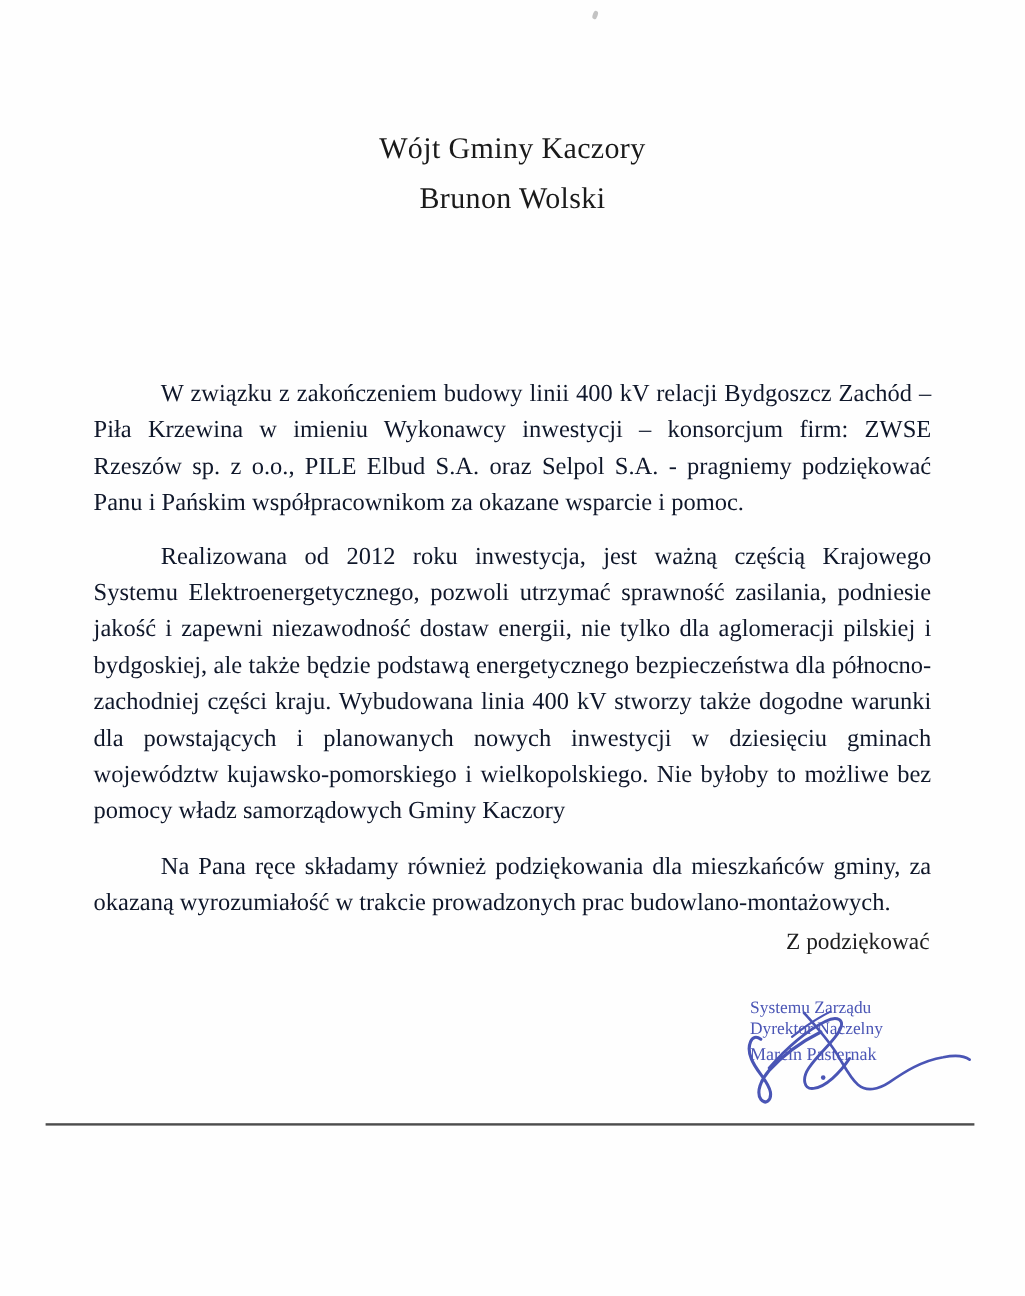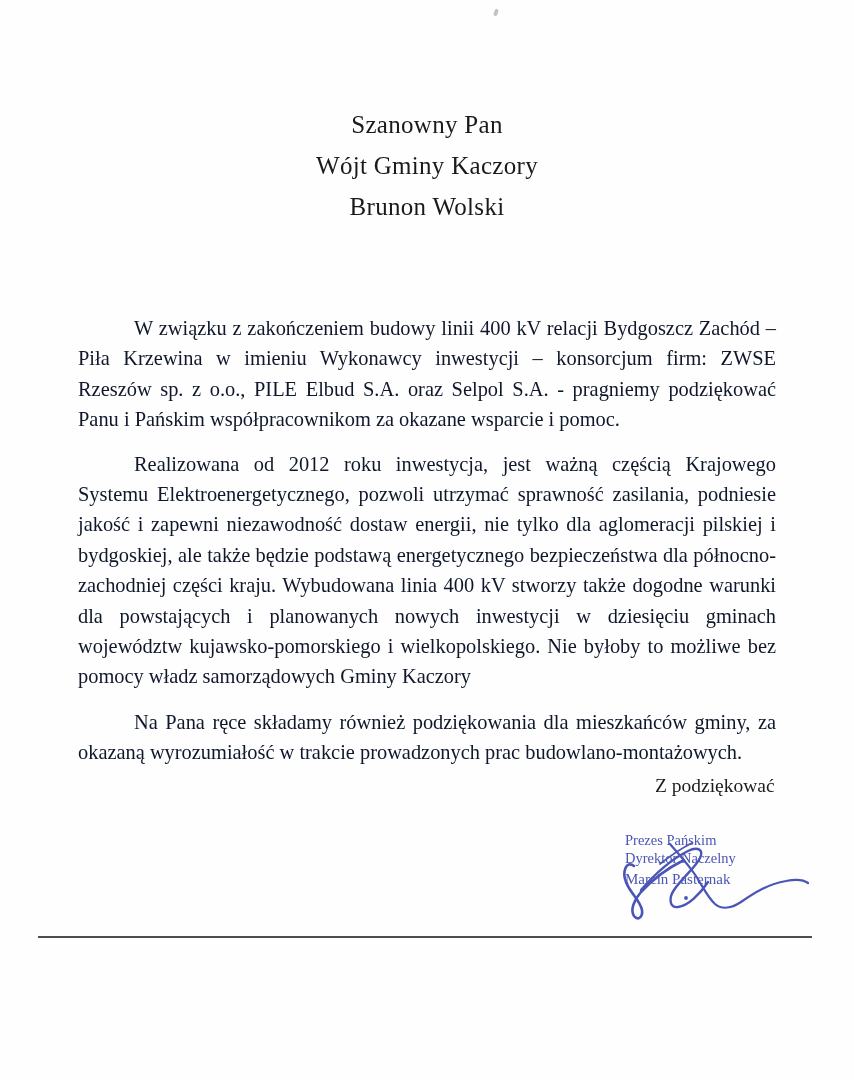--- a/index.html
+++ b/index.html
@@ -128,36 +128,35 @@
   }
 </style>
 </head>
 <body>
 
 <div class="page">
 
   <div class="speck"></div>
 
   <div class="addressee">
-    <div class="line">Szanowny Pan</div>
     <div class="line">Wójt Gminy Kaczory</div>
     <div class="line">Brunon Wolski</div>
   </div>
 
   <div class="body-block">
     <p class="para">W związku z zakończeniem budowy linii 400 kV relacji Bydgoszcz Zachód – Piła Krzewina w imieniu Wykonawcy inwestycji – konsorcjum firm: ZWSE Rzeszów sp. z o.o., PILE Elbud S.A. oraz Selpol S.A. - pragniemy podziękować Panu i Pańskim współpracownikom za okazane wsparcie i pomoc.</p>
     <p class="para">Realizowana od 2012 roku inwestycja, jest ważną częścią Krajowego Systemu Elektroenergetycznego, pozwoli utrzymać sprawność zasilania, podniesie jakość i zapewni niezawodność dostaw energii, nie tylko dla aglomeracji pilskiej i bydgoskiej, ale także będzie podstawą energetycznego bezpieczeństwa dla północno-zachodniej części kraju. Wybudowana linia 400 kV stworzy także dogodne warunki dla powstających i planowanych nowych inwestycji w dziesięciu gminach województw kujawsko-pomorskiego i wielkopolskiego. Nie byłoby to możliwe bez pomocy władz samorządowych Gminy Kaczory</p>
     <p class="para last">Na Pana ręce składamy również podziękowania dla mieszkańców gminy, za okazaną wyrozumiałość w trakcie prowadzonych prac budowlano-montażowych.</p>
   </div>
 
   <div class="closing">Z podziękować</div>
 
   <div class="sig-wrap">
     <div class="stamp">
-      <div>Prezes Pańskim</div>
+      <div>Systemu Zarządu</div>
       <div>Dyrektor Naczelny</div>
       <div class="nm">Marcin Pasternak</div>
     </div>
     <svg class="sig-svg" viewBox="0 0 210 110">
       <g fill="none" stroke="#4a55b5" stroke-linecap="round" stroke-linejoin="round">
         <path d="M26 46 C18 40, 14 52, 18 62 C22 73, 32 80, 34 90 C35 97, 30 101, 26 96 C22 90, 26 80, 33 72 C44 60, 60 48, 76 40" stroke-width="2.6"></path>
         <path d="M33 70 C46 55, 62 40, 80 31 C90 26, 96 30, 92 38 C88 47, 74 58, 66 70 C60 79, 62 88, 70 87 C80 86, 92 74, 100 62" stroke-width="2.4"></path>
         <path d="M62 24 C70 33, 80 44, 88 56 C95 67, 100 78, 107 84 C114 90, 124 88, 133 82 C146 73, 160 64, 178 61 C188 59, 196 60, 200 63" stroke-width="2.2"></path>
         <path d="M52 44 C62 36, 74 28, 84 23" stroke-width="1.8"></path>
         <circle cx="78" cy="78" r="1.9" fill="#4a55b5" stroke="none"></circle>

